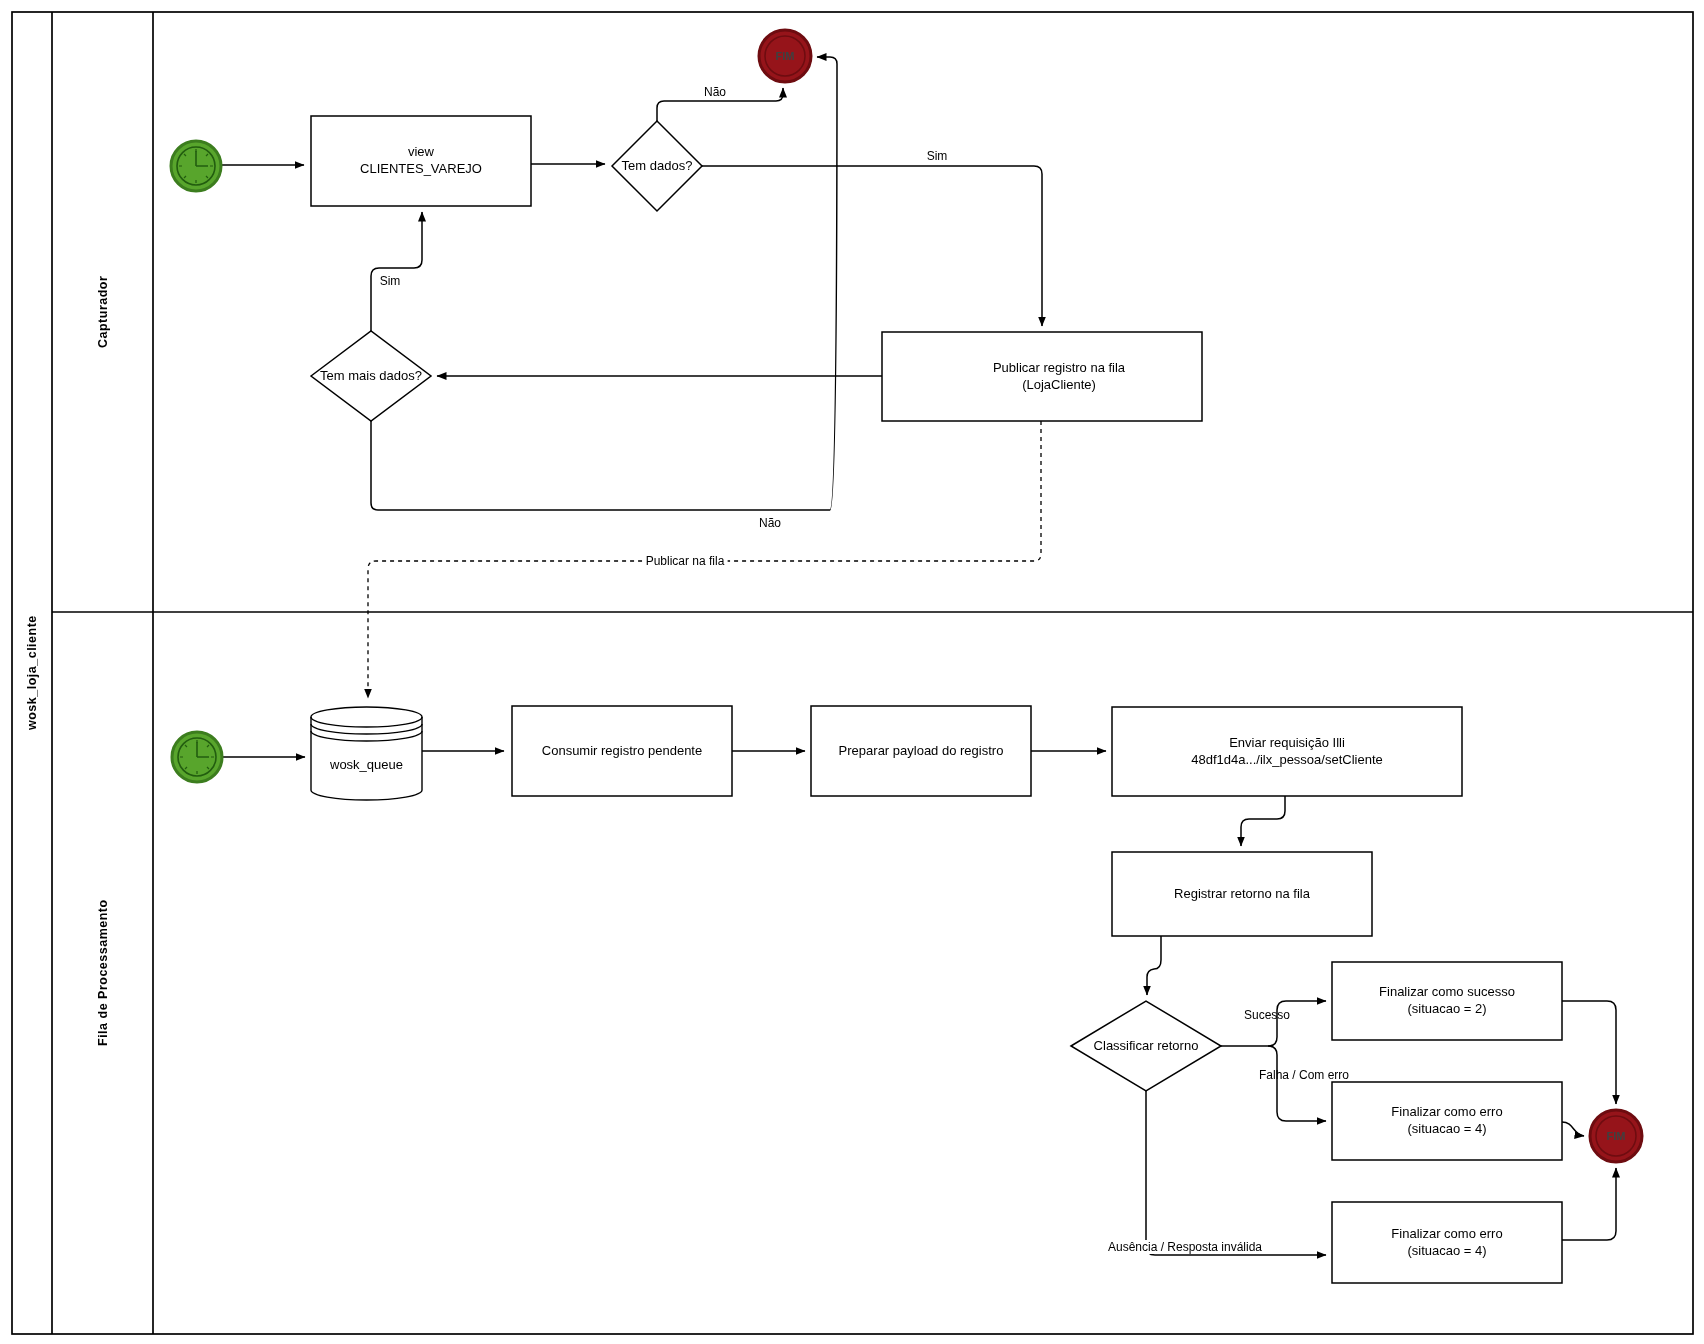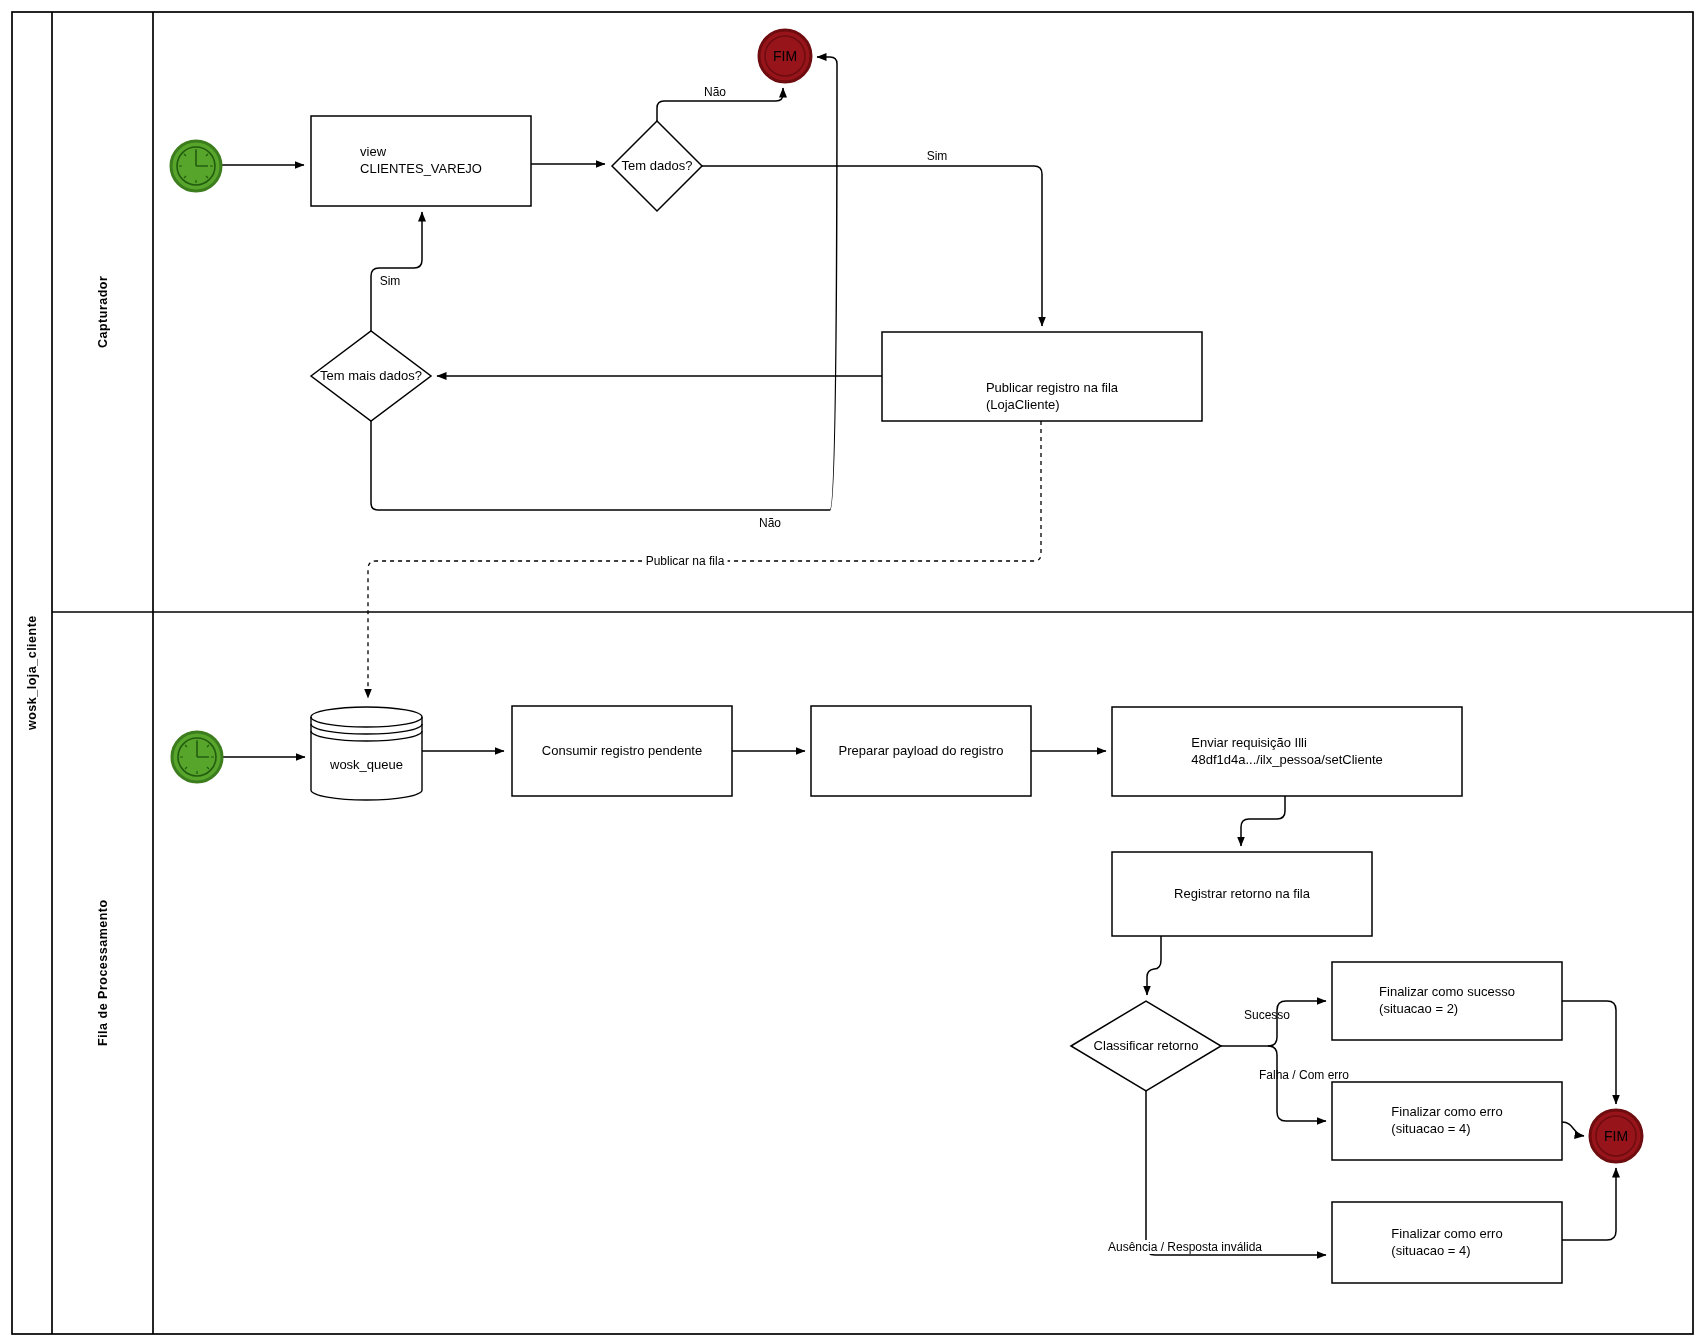--- a/index.html
+++ b/index.html
@@ -4,37 +4,37 @@
 <style>
   html,body{margin:0;padding:0;background:#ffffff;}
   .diagram{
     position:relative;width:1704px;height:1344px;background:#ffffff;
     font-family:"Liberation Sans","DejaVu Sans",sans-serif;color:#000;
     overflow:hidden;
   }
   svg.layer{position:absolute;left:0;top:0;width:1704px;height:1344px;}
   .node-label{
     position:absolute;display:flex;align-items:center;justify-content:center;
-    font-size:13px;line-height:1.3;white-space:pre-line;
+    text-align:center;font-size:13px;line-height:1.3;white-space:pre-line;
     pointer-events:none;color:#000;
   }
   .edge-label{
     position:absolute;transform:translate(-50%,-50%);font-size:12px;
     white-space:nowrap;pointer-events:none;color:#000;
   }
   .edge-label.bg{background:#ffffff;padding:0 3px;}
   .lane-label{
     position:absolute;display:flex;align-items:center;justify-content:center;
     writing-mode:vertical-rl;transform:rotate(180deg);
     font-size:12.5px;font-weight:bold;letter-spacing:.5px;color:#000;
     pointer-events:none;
   }
   .event-label{
     position:absolute;transform:translate(-50%,-50%);
-    font-size:14px;font-weight:normal;color:#000000;pointer-events:none;
+    font-size:11px;font-weight:bold;color:#404040;pointer-events:none;
   }
 </style>
 </head>
 <body>
 
 <div class="diagram">
 
   <svg class="layer">
     <defs>
       <marker id="arr" markerWidth="11" markerHeight="10" refX="9.5" refY="4" orient="auto" markerUnits="userSpaceOnUse">
@@ -123,21 +123,21 @@
     </g>
   </svg>
 
   <div class="lane-label" style="left:12px;top:12px;width:40px;height:1322px;">wosk_loja_cliente</div>
   <div class="lane-label" style="left:52px;top:12px;width:101px;height:600px;">Capturador</div>
   <div class="lane-label" style="left:52px;top:612px;width:101px;height:722px;">Fila de Processamento</div>
 
   <div class="node-label" style="left:311px;top:116px;width:220px;height:90px;">view
 CLIENTES_VAREJO</div>
   <div class="node-label" style="left:612px;top:121px;width:90px;height:90px;">Tem dados?</div>
-  <div class="node-label" style="left:882px;top:352px;width:340px;height:89px;">Publicar registro na fila
+  <div class="node-label" style="left:882px;top:332px;width:340px;height:89px;padding-left:7px;">Publicar registro na fila
 (LojaCliente)</div>
   <div class="node-label" style="left:306px;top:331px;width:130px;height:90px;">Tem mais dados?</div>
   <div class="event-label" style="left:785px;top:56px;">FIM</div>
 
   <div class="edge-label" style="left:715px;top:92px;">Não</div>
   <div class="edge-label" style="left:937px;top:156px;">Sim</div>
   <div class="edge-label" style="left:390px;top:281px;">Sim</div>
   <div class="edge-label" style="left:770px;top:523px;">Não</div>
   <div class="edge-label bg" style="left:685px;top:561px;">Publicar na fila</div>
 

